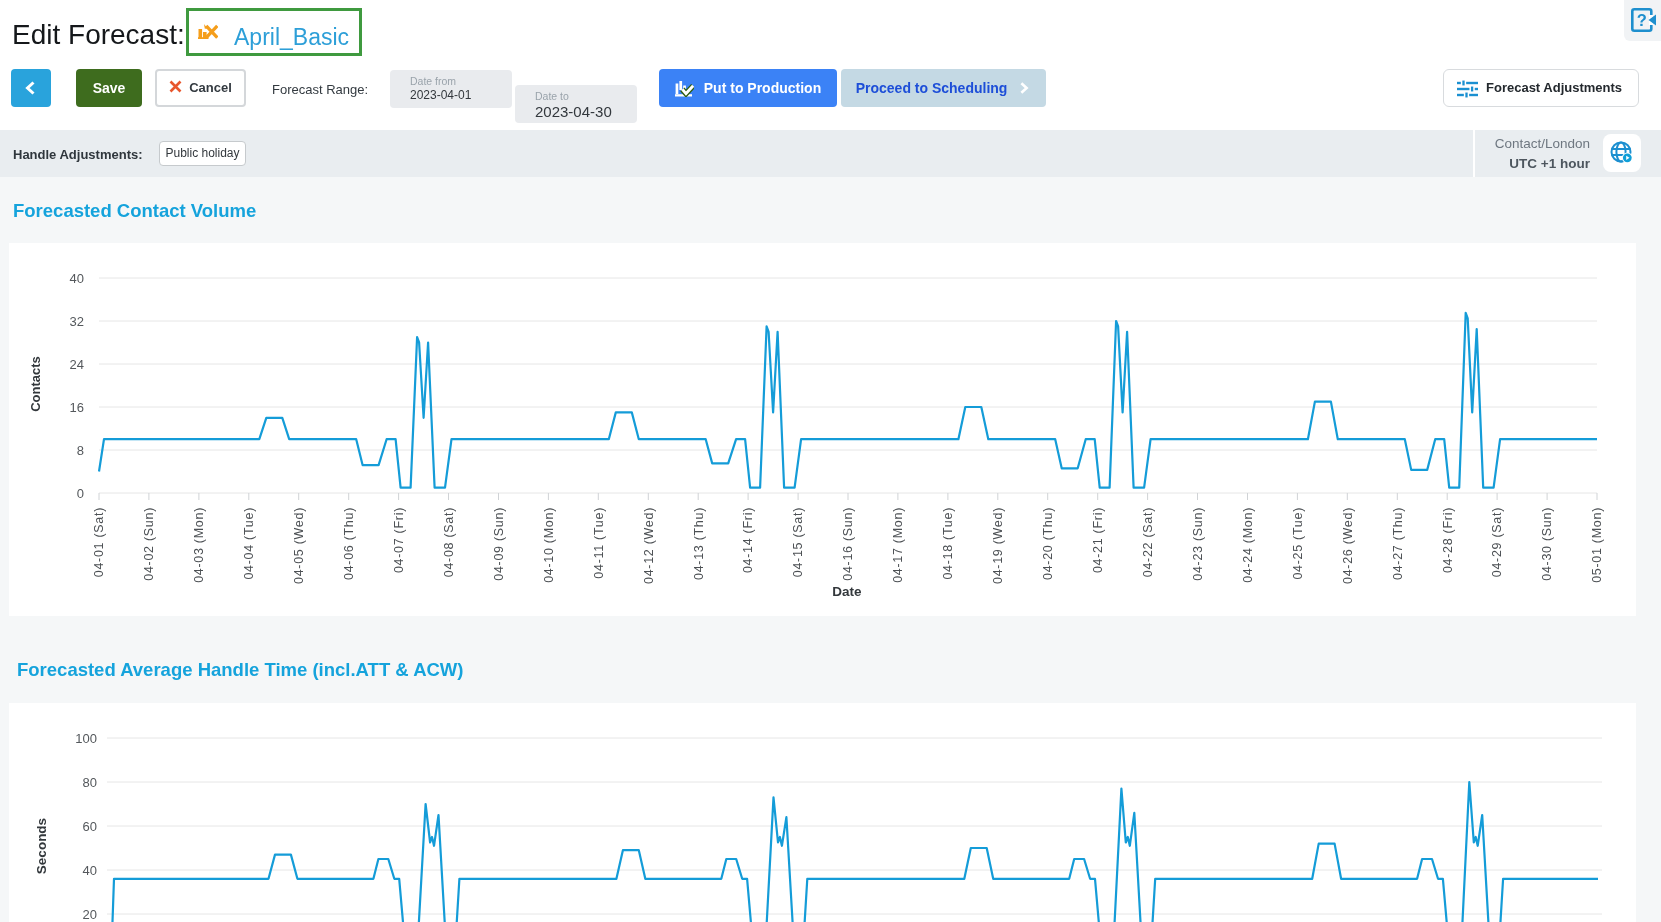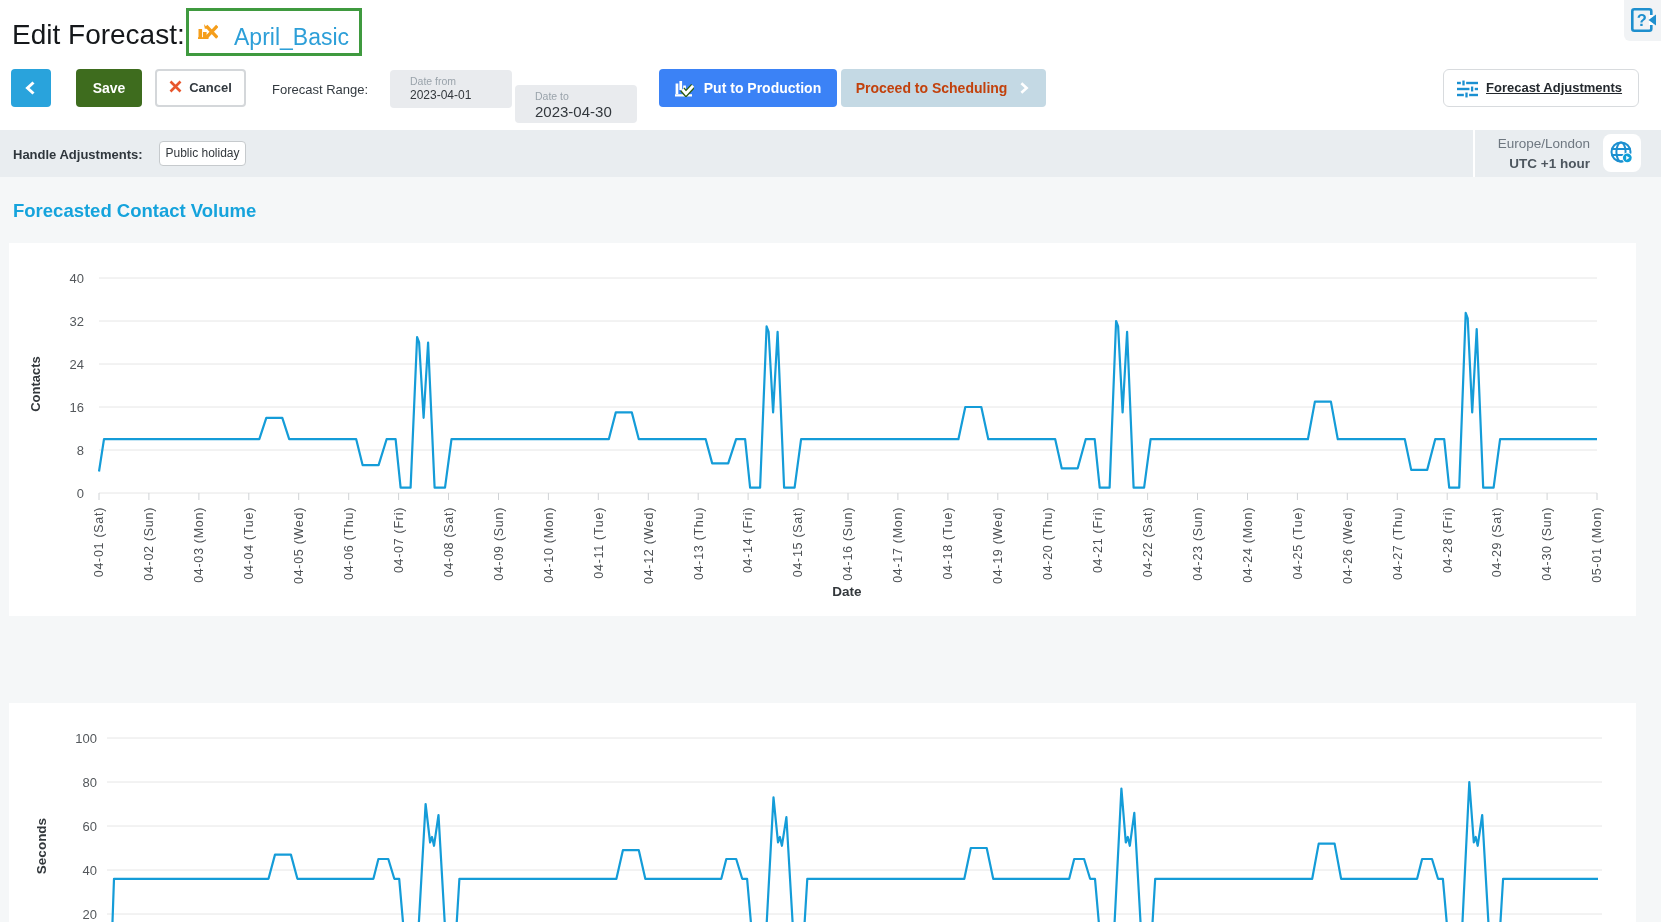--- a/index.html
+++ b/index.html
@@ -59,43 +59,43 @@
     <svg width="19" height="18" viewBox="0 0 19 18" style="vertical-align:-4px; margin-right:10px;" id="ptp-icon">
         <g fill="#fff">
 <rect x="0.6" y="4.5" width="2.7" height="10.5"></rect>
 <rect x="4.4" y="2" width="2.7" height="9"></rect>
 <rect x="8.2" y="6.5" width="2.7" height="4"></rect>
 <rect x="0" y="15.2" width="17" height="2.3"></rect>
 </g>
 <path d="M7.3 10.3 L11 14.6 L18.2 6.8" stroke="#2f5d10" stroke-width="5.6" fill="none"></path>
 <path d="M7.3 10.3 L11 14.6 L18.2 6.8" stroke="#fff" stroke-width="2.9" fill="none"></path>
       </svg>Put to Production</div>
-  <div class="btn" style="left:841px; width:205px; background:#c4d9e4; color:#c2410c; font-size:14px;">Proceed to Scheduling
+  <div class="btn" style="left:841px; width:205px; background:#c4d9e4; color:#1d4ed8; font-size:14px;">Proceed to Scheduling
     <svg width="14" height="14" viewBox="0 0 16 16" style="vertical-align:-2px; margin-left:6px;">
         <path d="M5 2.5 L11 8 L5 13.5" fill="none" stroke="#fff" stroke-width="3"></path>
       </svg>
   </div>
-  <div class="btn" style="left:1443px; width:196px; background:#fff; border:1px solid #d8dbde; border-radius:6px; color:#23282d; line-height:36px; font-size:13px; text-align:left; padding-left:42px;text-decoration:underline;">Forecast Adjustments<svg style="position:absolute; left:13px; top:10px;" width="21" height="18" viewBox="0 0 21 18">
+  <div class="btn" style="left:1443px; width:196px; background:#fff; border:1px solid #d8dbde; border-radius:6px; color:#23282d; line-height:36px; font-size:13px; text-align:left; padding-left:42px;">Forecast Adjustments<svg style="position:absolute; left:13px; top:10px;" width="21" height="18" viewBox="0 0 21 18">
 <g stroke="#1b90d1" stroke-width="2.4" fill="none">
 <line x1="0" y1="3" x2="21" y2="3"></line>
 <line x1="0" y1="9" x2="21" y2="9"></line>
 <line x1="0" y1="15" x2="21" y2="15"></line>
 </g>
 <g fill="#1b90d1" stroke="#fff" stroke-width="1.5">
 <rect x="4.6" y="-0.2" width="3.8" height="6.4"></rect>
 <rect x="13.2" y="5.8" width="3.8" height="6.4"></rect>
 <rect x="7.6" y="11.8" width="3.8" height="6.4"></rect>
 </g>
       </svg></div>
 
   <div class="abs" id="graybar" style="left:0; top:130px; width:1661px; height:47px; background:#e9edf0;"></div>
   <div class="abs" style="left:13px; top:147px; font-size:13px; font-weight:bold; color:#2f363c;">Handle Adjustments:</div>
   <div class="abs" style="left:159px; top:141px; width:87px; height:25px; background:#fff; border:1px solid #c6cacd; border-radius:4px; font-size:12px; color:#33383d; text-align:center; line-height:23px;">Public holiday</div>
   <div class="abs" style="left:1473px; top:130px; width:2px; height:47px; background:#fff;"></div>
-  <div class="abs" style="left:1390px; top:136px; width:200px; text-align:right; font-size:13.5px; color:#6e7780;">Europe/London</div>
+  <div class="abs" style="left:1390px; top:136px; width:200px; text-align:right; font-size:13.5px; color:#6e7780;">Contact/London</div>
   <div class="abs" style="left:1390px; top:156px; width:200px; text-align:right; font-size:13.5px; font-weight:bold; color:#4d565e;">UTC +1 hour</div>
   <div class="abs" style="left:1603px; top:134px; width:38px; height:38px; background:#fff; border-radius:8px;"></div>
   <svg class="abs" style="left:1610px; top:141px;" width="24" height="24" viewBox="0 0 24 24" id="globe-icon">
       <g stroke="#1c8fd0" stroke-width="2" fill="none">
 <circle cx="11" cy="11" r="9.5"></circle>
 <ellipse cx="11" cy="11" rx="4.6" ry="9.5"></ellipse>
 <line x1="1.5" y1="8" x2="20.5" y2="8"></line>
 <line x1="1.5" y1="14" x2="20.5" y2="14"></line>
 </g>
 <circle cx="17.3" cy="16.8" r="5.4" fill="#fff"></circle>
@@ -178,20 +178,21 @@
 <text transform="translate(1492.4,264) rotate(-90)" font-size="12.5" letter-spacing="0.7" fill="#4c5054" text-anchor="end">04-29 (Sat)</text>
 <line x1="1538.1" y1="250" x2="1538.1" y2="257" stroke="#d0d3d6" stroke-width="1"></line>
 <text transform="translate(1542.4,264) rotate(-90)" font-size="12.5" letter-spacing="0.7" fill="#4c5054" text-anchor="end">04-30 (Sun)</text>
 <line x1="1588.0" y1="250" x2="1588.0" y2="257" stroke="#d0d3d6" stroke-width="1"></line>
 <text transform="translate(1592.3,264) rotate(-90)" font-size="12.5" letter-spacing="0.7" fill="#4c5054" text-anchor="end">05-01 (Mon)</text>
 <text transform="translate(31,141) rotate(-90)" font-size="13" font-weight="bold" fill="#33383c" text-anchor="middle">Contacts</text>
 <text x="838" y="353" font-size="13.5" font-weight="bold" fill="#33383c" text-anchor="middle">Date</text>
 <polyline points="90.0,228.5 95.0,196.2 250.3,196.2 257.3,174.8 273.3,174.8 280.2,196.2 347.2,196.2 353.6,222.1 369.6,222.1 377.6,196.2 386.6,196.2 391.6,244.6 401.6,244.6 408.1,94.1 410.1,99.5 414.6,174.8 419.1,99.5 425.6,244.6 436.0,244.6 442.5,196.2 599.8,196.2 606.8,169.4 622.8,169.4 629.8,196.2 696.7,196.2 703.2,220.4 719.2,220.4 727.1,196.2 736.1,196.2 741.1,244.6 751.1,244.6 757.6,83.4 759.6,88.8 764.1,169.4 768.6,88.8 775.1,244.6 785.6,244.6 792.1,196.2 949.4,196.2 956.3,164.0 972.3,164.0 979.3,196.2 1046.2,196.2 1052.7,225.3 1068.7,225.3 1076.7,196.2 1085.7,196.2 1090.7,244.6 1100.6,244.6 1107.1,78.0 1109.1,83.4 1113.6,169.4 1118.1,88.8 1124.6,244.6 1135.1,244.6 1141.6,196.2 1298.9,196.2 1305.9,158.6 1321.9,158.6 1328.8,196.2 1395.8,196.2 1402.2,226.9 1418.2,226.9 1426.2,196.2 1435.2,196.2 1440.2,244.6 1450.2,244.6 1456.7,69.9 1458.7,75.3 1463.2,169.4 1467.7,86.1 1474.2,244.6 1484.6,244.6 1491.1,196.2 1588.0,196.2" fill="none" stroke="#149cd8" stroke-width="2.2" stroke-linejoin="round"></polyline>
     </svg>
 
+  <div class="abs" style="left:17px; top:659px; font-size:18.5px; font-weight:bold; color:#15a3dc;">Forecasted Average Handle Time (incl.ATT &amp; ACW)</div>
   <div class="abs" id="card2" style="left:9px; top:703px; width:1627px; height:219px; background:#fff;"></div>
   <svg class="abs" style="left:9px; top:703px;" width="1627" height="219" id="chart2">
       <line x1="98" y1="35.0" x2="1593" y2="35.0" stroke="#e6e6e6" stroke-width="1"></line>
 <text x="88" y="39.5" font-size="13" fill="#54585c" text-anchor="end">100</text>
 <line x1="98" y1="79.0" x2="1593" y2="79.0" stroke="#e6e6e6" stroke-width="1"></line>
 <text x="88" y="83.5" font-size="13" fill="#54585c" text-anchor="end">80</text>
 <line x1="98" y1="123.0" x2="1593" y2="123.0" stroke="#e6e6e6" stroke-width="1"></line>
 <text x="88" y="127.5" font-size="13" fill="#54585c" text-anchor="end">60</text>
 <line x1="98" y1="167.0" x2="1593" y2="167.0" stroke="#e6e6e6" stroke-width="1"></line>
 <text x="88" y="171.5" font-size="13" fill="#54585c" text-anchor="end">40</text>

